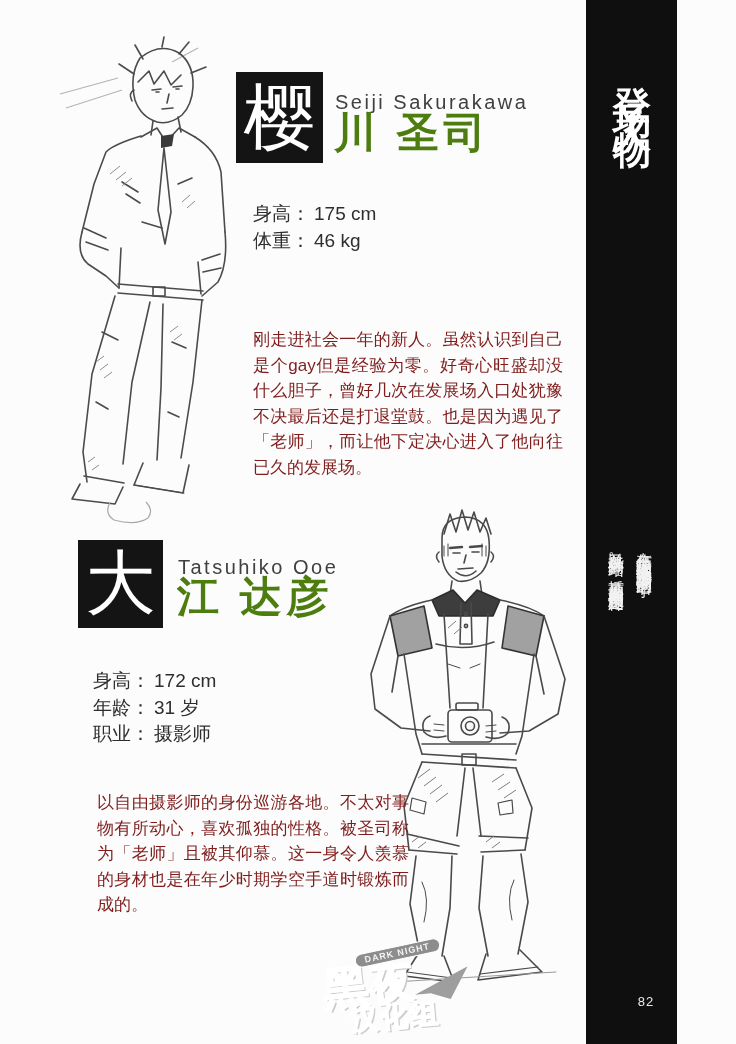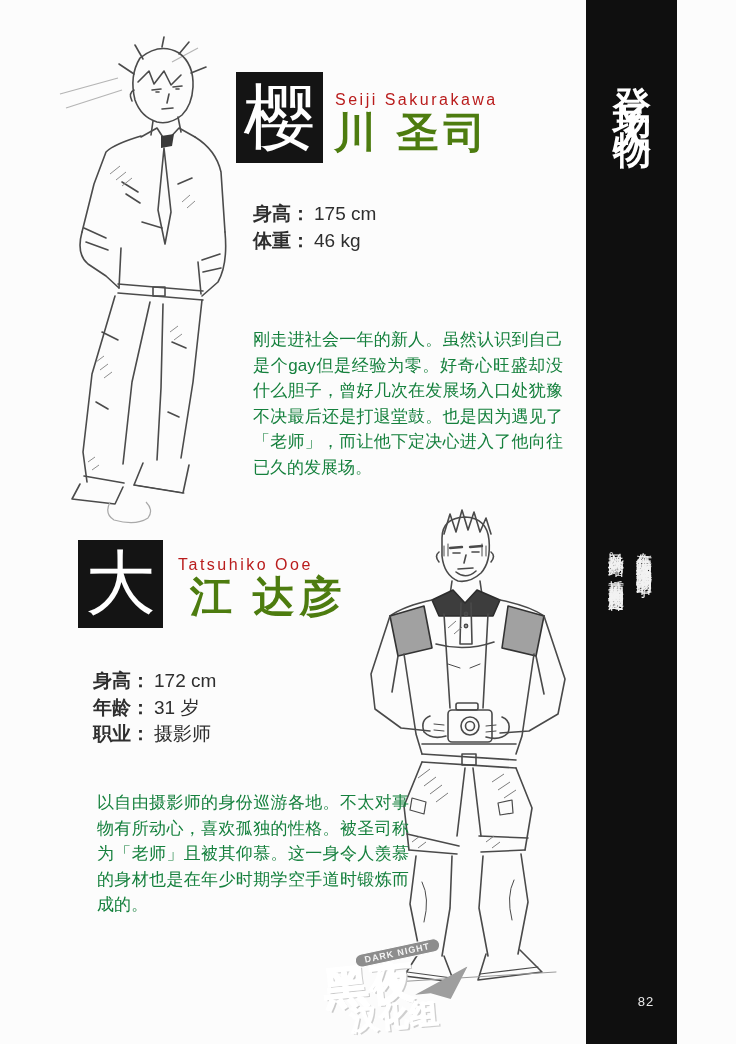--- a/index.html
+++ b/index.html
@@ -21,36 +21,36 @@
     writing-mode:vertical-rl;text-orientation:upright;
     color:#f2f2f2;font-size:16px;line-height:28px;letter-spacing:1.5px;font-weight:500;
   }
   .page-number{position:absolute;top:994px;left:42px;width:36px;text-align:center;
     color:#e9e9e9;font-size:13px;letter-spacing:1px;}
   
   .name-box{position:absolute;background:#141414;color:#fff;display:flex;align-items:center;justify-content:center;
     font-family:"Liberation Serif","DejaVu Serif",serif;}
   .name-box.c1{left:236px;top:72px;width:87px;height:91px;font-size:72px;}
   .name-box.c2{left:78px;top:540px;width:85px;height:88px;font-size:70px;}
-  .name-en{position:absolute;font-size:16px;letter-spacing:2.5px;color:#b91c1c;font-weight:500;white-space:nowrap;}
+  .name-en{position:absolute;font-size:20px;letter-spacing:2.5px;color:#404040;font-weight:500;white-space:nowrap;}
   .name-en.c1{left:335px;top:91px;}
   .name-en.c2{left:178px;top:556px;}
   .name-cn{position:absolute;font-family:"Liberation Serif","DejaVu Serif",serif;
     font-size:42px;font-weight:700;color:#4d7c0f;letter-spacing:5px;white-space:nowrap;}
   .name-cn.c1{left:334px;top:105px;}
-  .name-cn.c2{left:190px;top:569px;}
+  .name-cn.c2{left:177px;top:569px;}
   
   .stats{position:absolute;font-size:19px;line-height:26.5px;color:#2e2e2e;}
   .stats.c1{left:253px;top:201px;}
   .stats.c2{left:93px;top:668px;}
   .stats .row{white-space:nowrap;}
-  .stats .lbl{font-weight:700;}
+  .stats .lbl{font-weight:400;}
   .stats .val{font-weight:400;margin-left:4px;}
   
-  .bio{position:absolute;font-size:17px;line-height:25.5px;color:#15803d;text-align:justify;}
+  .bio{position:absolute;font-size:17px;line-height:25.5px;color:#7f1d1d;text-align:justify;}
   .bio.c1{left:253px;top:327px;width:310px;}
   .bio.c2{left:97px;top:790px;width:312px;}
   
   .sketch{position:absolute;}
   .sketch.c1{left:22px;top:32px;}
   .sketch.c2{left:352px;top:502px;}
   
   .watermark{position:absolute;left:320px;top:944px;width:180px;height:100px;pointer-events:none;}
   .wm-ribbon{position:absolute;left:34px;top:2px;transform:rotate(-12deg);
     background:#8d8d8d;color:#f4f4f4;font-size:9px;font-weight:700;letter-spacing:1px;

